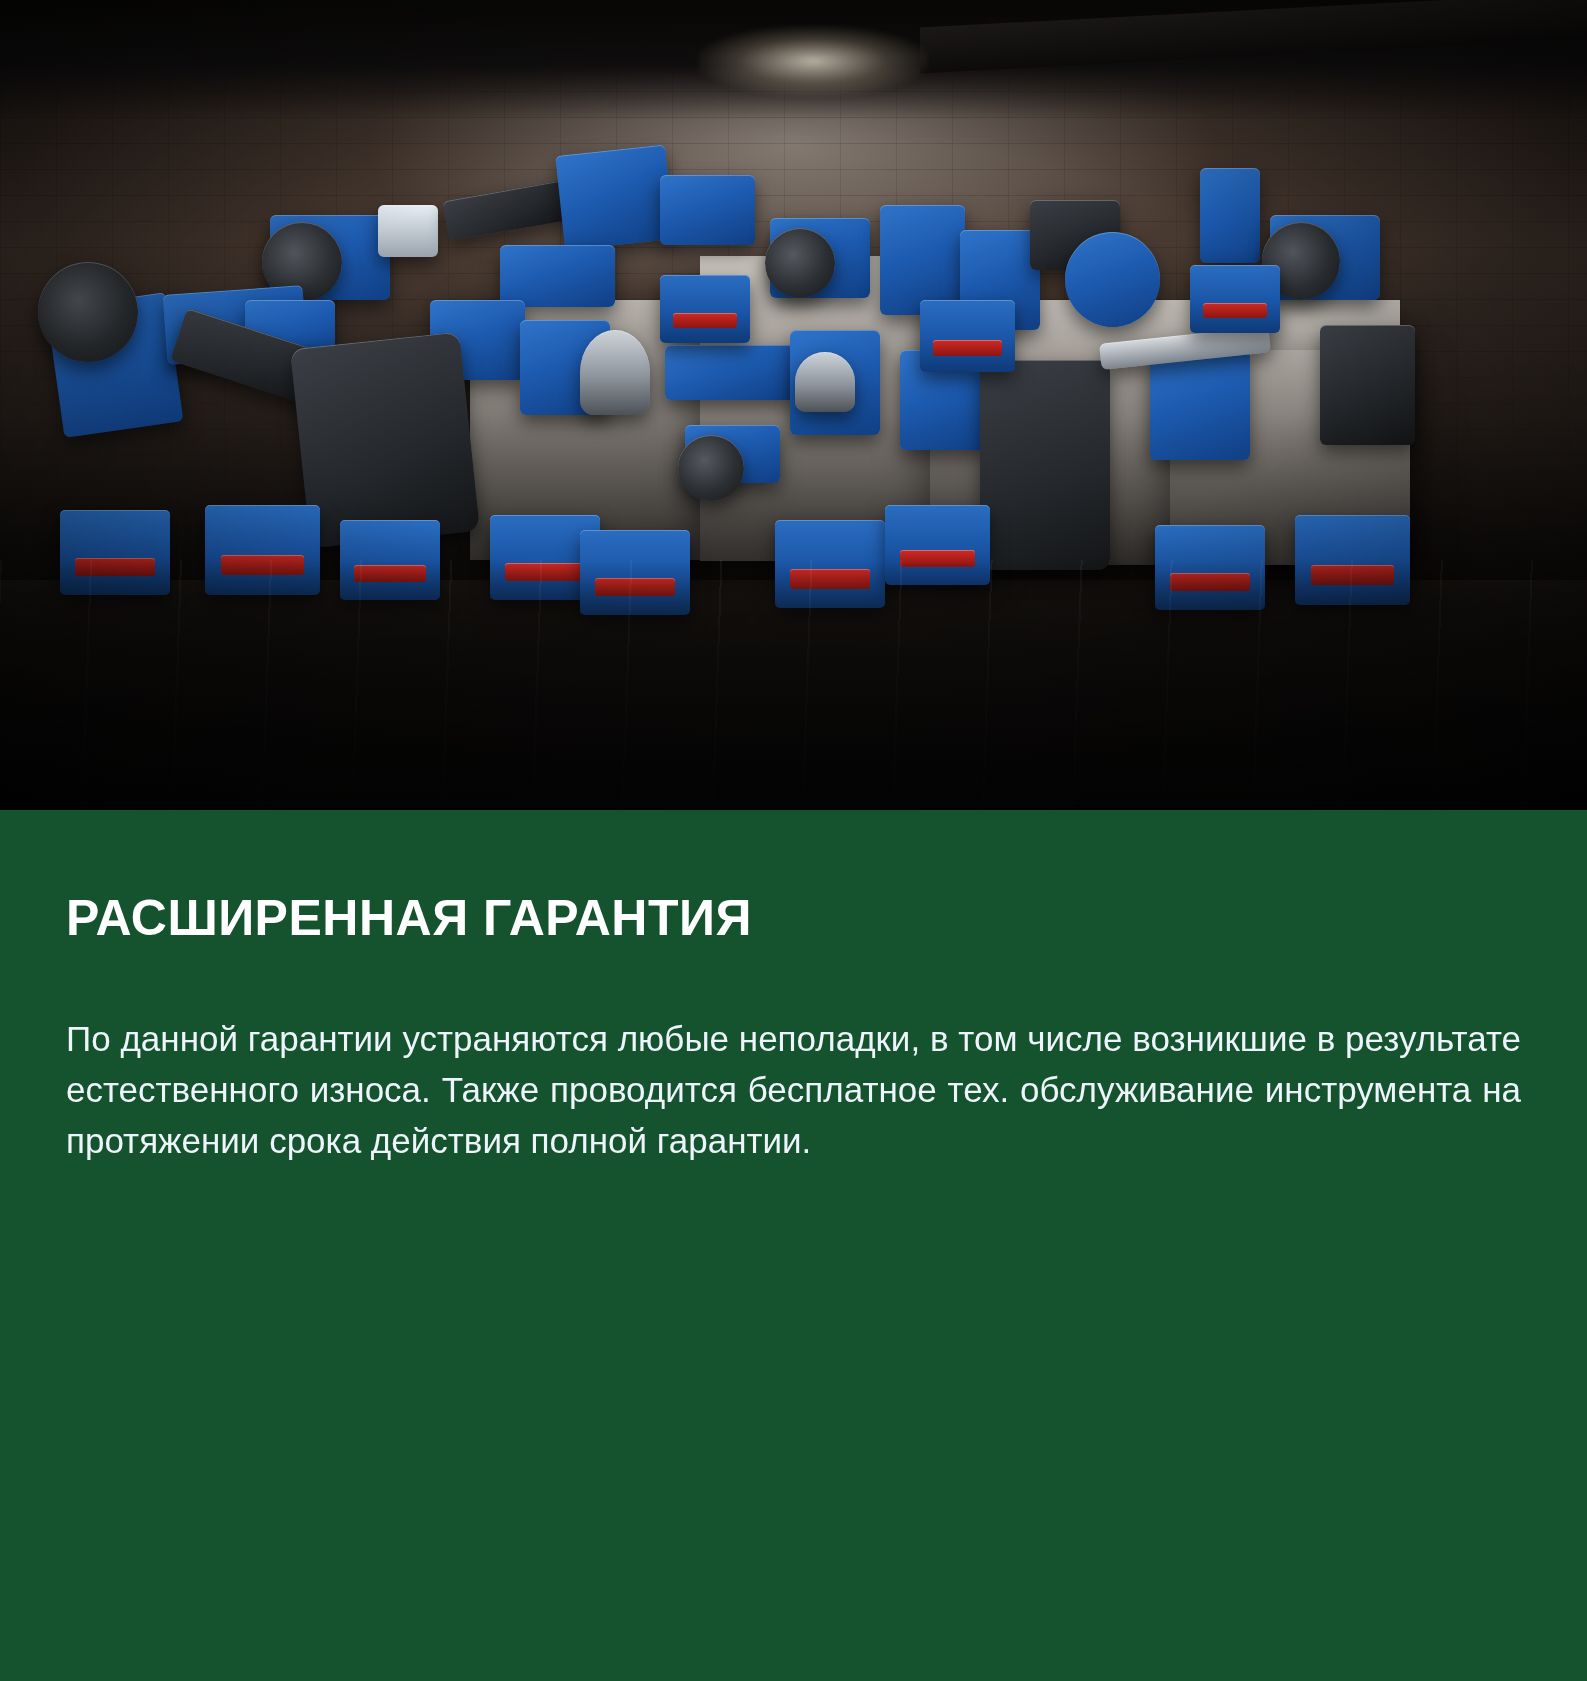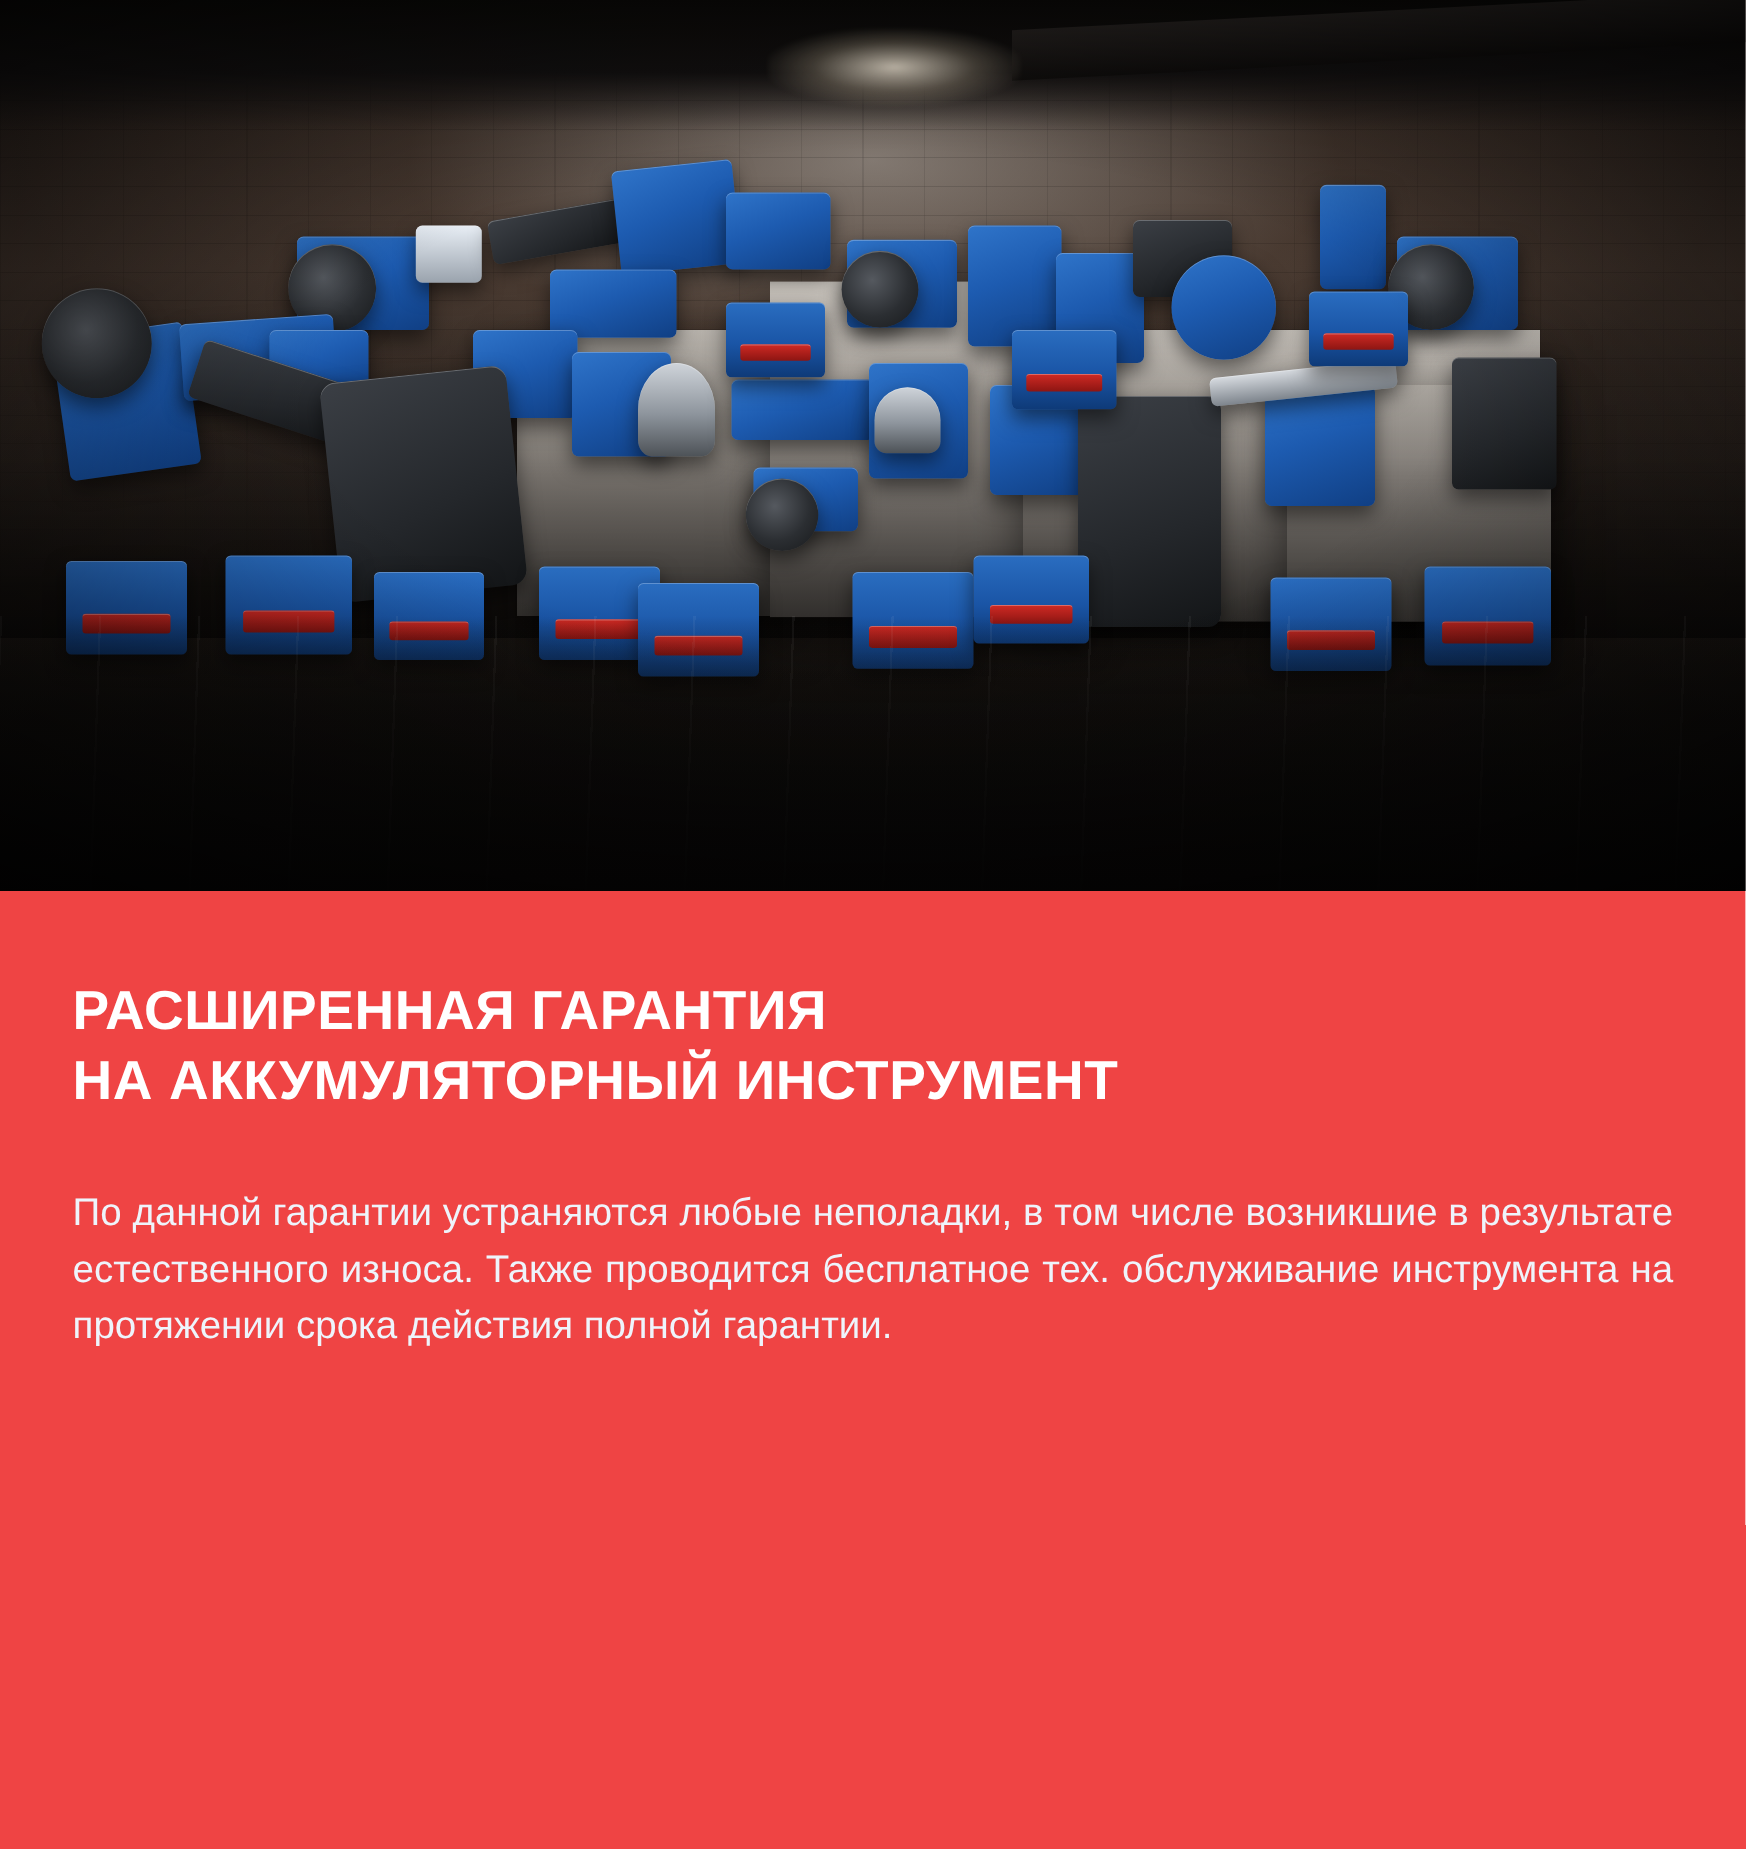--- a/index.html
+++ b/index.html
@@ -132,21 +132,21 @@
     border-radius: 50%;
     background: radial-gradient(circle at 40% 38%, #55595f 0%, #2b2e32 55%, #17191b 100%);
   }
   .tool.chuck {
     border-radius: 50% 50% 18% 18%;
     background: linear-gradient(180deg, #cfd4da 0%, #8d949c 55%, #4d5257 100%);
   }
 
   
   .panel {
-    background: #ef4444;
+    background: #14532d;
     padding: 76px 66px 70px 66px;
     min-height: 871px;
     box-sizing: border-box;
     color: #ffffff;
   }
   .panel-title {
     font-size: 50px;
     line-height: 1.28;
     font-weight: 700;
     letter-spacing: 0.5px;
@@ -235,21 +235,20 @@
     <div class="tool batt" style="left:1190px; top:265px; width:90px; height:68px;"></div>
 
     <div class="hero-floor"></div>
     <div class="hero-vignette"></div>
   </section>
 
   <section class="panel">
 
     <h1 class="panel-title">
       <span class="line">РАСШИРЕННАЯ ГАРАНТИЯ</span>
-      <span class="line">НА АККУМУЛЯТОРНЫЙ ИНСТРУМЕНТ</span>
     </h1>
 
 
     <p class="para">По данной гарантии устраняются любые неполадки, в том числе возникшие в результате естественного износа. Также проводится бесплатное тех. обслуживание инструмента на протяжении срока действия полной гарантии.</p>
 
   </section>
 
 </div>
 
 </body></html>

